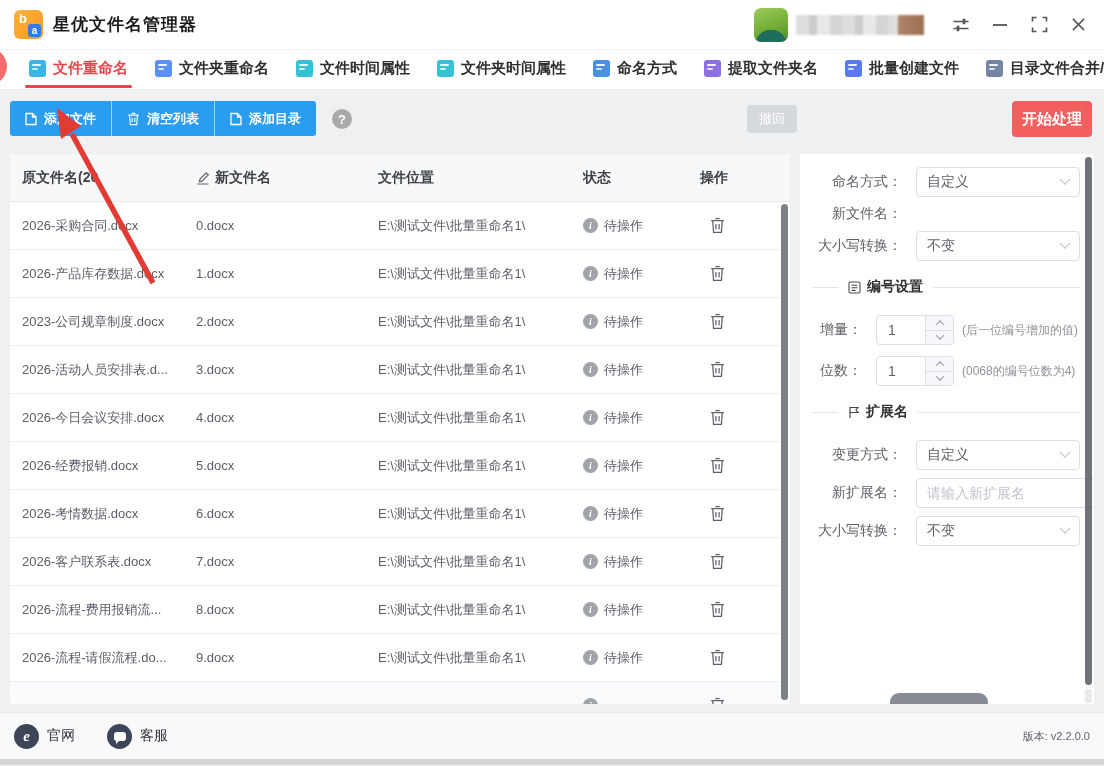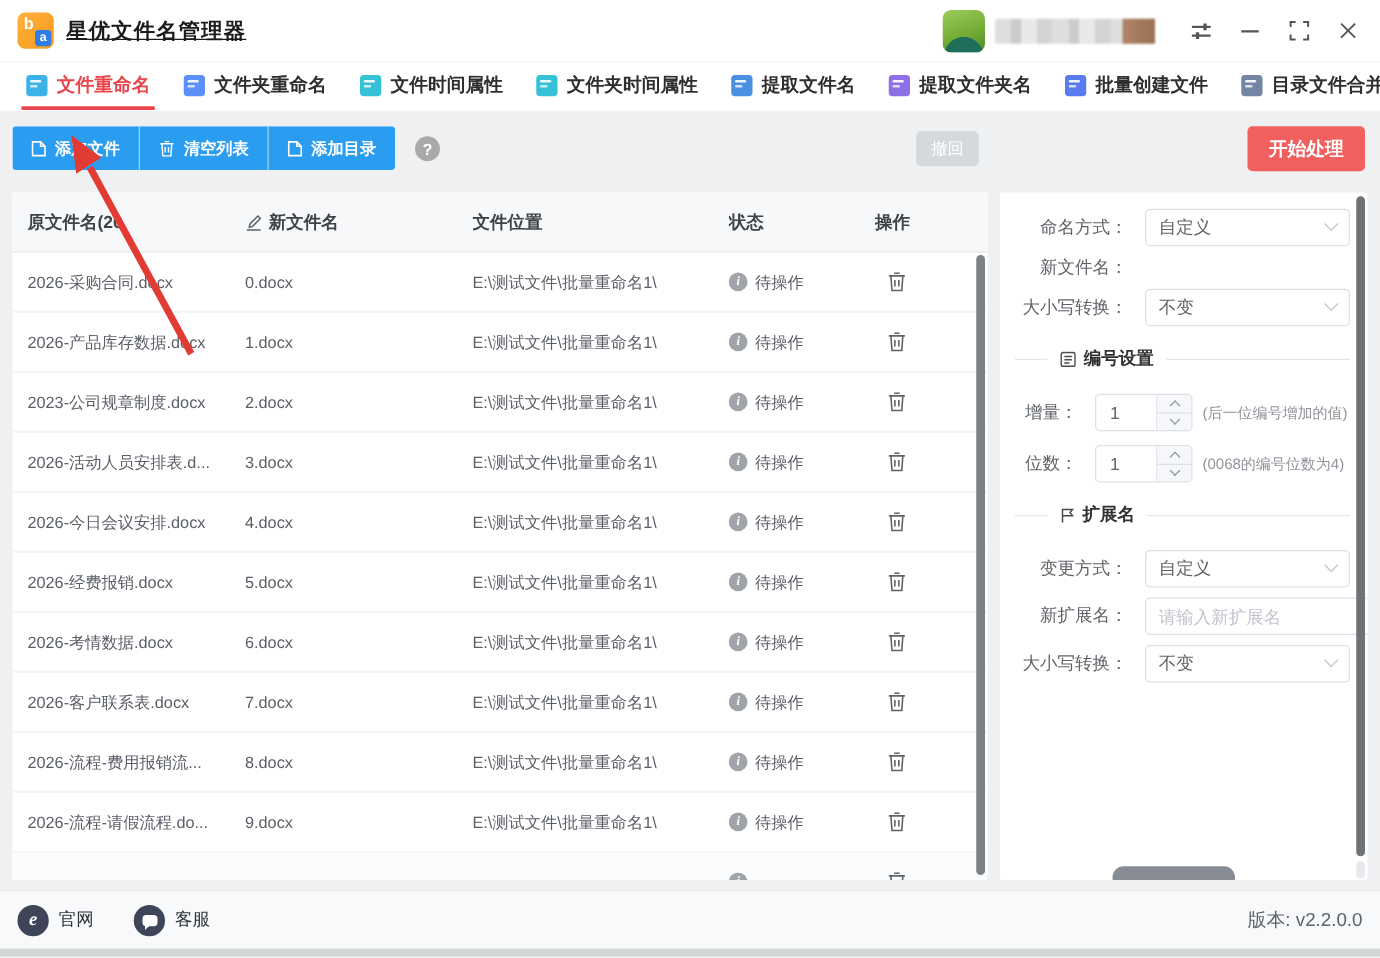--- a/index.html
+++ b/index.html
@@ -9,21 +9,21 @@
 
   
   .titlebar { height:50px; background:#fff; display:flex; align-items:center;
     padding:0 14px; border-bottom:1px solid #f1f1f1; }
   .app-icon { width:29px; height:29px; background:linear-gradient(135deg,#ffb13d,#f89a1c);
     border-radius:6px; position:relative; flex:0 0 auto; }
   .logo-b { position:absolute; left:5px; top:1px; color:#fff; font-weight:bold; font-size:13px; }
   .logo-a { position:absolute; right:2px; bottom:2px; width:13px; height:13px; background:#2f7ce8;
     border-radius:3px; color:#fff; font-size:10px; font-weight:bold; display:flex;
     align-items:center; justify-content:center; }
-  .app-title { font-size:17px; font-weight:bold; color:#1b1b1b; margin-left:10px; letter-spacing:1px;text-decoration:underline; }
+  .app-title { font-size:17px; font-weight:bold; color:#1b1b1b; margin-left:10px; letter-spacing:1px; }
   .tb-right { margin-left:auto; display:flex; align-items:center; }
   .avatar { width:34px; height:34px; border-radius:7px; flex:0 0 auto;
     background:radial-gradient(circle at 50% 110%, #1f6e5c 0 38%, transparent 39%),
                linear-gradient(160deg,#9ccb5a 0%,#74ad36 55%,#4c8a28 100%); filter:blur(.6px); }
   .redacted { width:128px; height:20px; margin:0 10px 0 8px; border-radius:2px; position:relative;
     background:repeating-linear-gradient(90deg,#dedede 0 13px,#cccccc 13px 21px,#e8e8e8 21px 34px,#d4d4d4 34px 46px);
     filter:blur(.8px); }
   .redacted::after { content:''; position:absolute; right:0; top:0; width:26px; height:20px;
     background:linear-gradient(90deg,#b08468,#9a6f52); }
   .winbtn { width:24px; height:26px; border:0; background:transparent; margin-left:15px;
@@ -51,21 +51,21 @@
   .btn-group { display:flex; border-radius:3px; overflow:hidden; }
   .blue-btn { height:35px; background:#2b9df0; color:#fff; border:0; font-size:13px;
     font-weight:bold; padding:0 15px; display:flex; align-items:center; gap:7px; cursor:pointer;
     border-right:1px solid rgba(255,255,255,.55); font-family:inherit; white-space:nowrap; }
   .blue-btn:last-child { border-right:0; }
   .help { width:20px; height:20px; border-radius:50%; background:#a9a9a9; color:#fff;
     font-size:13px; font-weight:bold; display:flex; align-items:center; justify-content:center;
     margin:8px 0 0 16px; cursor:pointer; }
   .undo { margin-left:auto; margin-top:4px; width:50px; height:28px; background:#d5d8dd;
     color:#fff; border:0; border-radius:4px; font-size:13px; font-family:inherit; }
-  .start { margin-left:215px; width:94px; height:36px; background:#f15f5f; color:#fff;
+  .start { margin-left:215px; width:80px; height:36px; background:#f15f5f; color:#fff;
     border:0; border-radius:4px; font-size:15px; font-weight:bold; cursor:pointer; font-family:inherit; }
 
   
   .main { display:flex; padding:0 10px; gap:10px; height:550px; }
 
   .table-panel { width:780px; background:#fff; position:relative; overflow:hidden;
     border-radius:2px; }
   .thead, .tr { display:grid; grid-template-columns:174px 182px 205px 117px 1fr;
     align-items:center; padding-left:12px; height:48px; white-space:nowrap; }
   .thead { background:#f7f8fa; border-bottom:1px solid #e6e8eb; font-size:14px;
@@ -129,21 +129,21 @@
     display:flex; align-items:center; padding:0 14px; }
   .f-item { display:flex; align-items:center; gap:8px; margin-right:32px; cursor:pointer; }
   .f-circle { width:25px; height:25px; border-radius:50%; background:#3e4558; display:flex;
     align-items:center; justify-content:center; }
   .glyph-e { color:#fff; font-family:"Liberation Serif","DejaVu Serif",serif; font-style:italic;
     font-weight:bold; font-size:15px; line-height:1; }
   .glyph-chat { width:12px; height:9px; background:#fff; border-radius:3px; position:relative; }
   .glyph-chat::after { content:''; position:absolute; left:2px; bottom:-3px;
     border:3px solid transparent; border-top-color:#fff; border-left-color:#fff; }
   .f-label { font-size:14px; color:#2f3338; }
-  .f-version { margin-left:auto; font-size:15px; color:#5f6368; }
+  .f-version { margin-left:auto; font-size:11px; color:#5f6368; }
   .bottom-strip { height:6px; background:#d4d6d8; }
 
   
   .arrow-overlay { position:absolute; left:0; top:0; width:1104px; height:766px;
     pointer-events:none; z-index:50; }
 </style>
 </head>
 <body>
 
 <div class="window">
@@ -205,21 +205,21 @@
         <span class="tab-label">文件时间属性</span>
       </div>
 
       <div class="tab">
         <span class="tab-icon" style="background: rgb(54, 194, 214);"></span>
         <span class="tab-label">文件夹时间属性</span>
       </div>
 
       <div class="tab">
         <span class="tab-icon" style="background: rgb(74, 144, 226);"></span>
-        <span class="tab-label">提取文件名</span>
+        <span class="tab-label">命名方式</span>
       </div>
 
       <div class="tab">
         <span class="tab-icon" style="background: rgb(143, 111, 232);"></span>
         <span class="tab-label">提取文件夹名</span>
       </div>
 
       <div class="tab">
         <span class="tab-icon" style="background: rgb(90, 123, 239);"></span>
         <span class="tab-label">批量创建文件</span>

